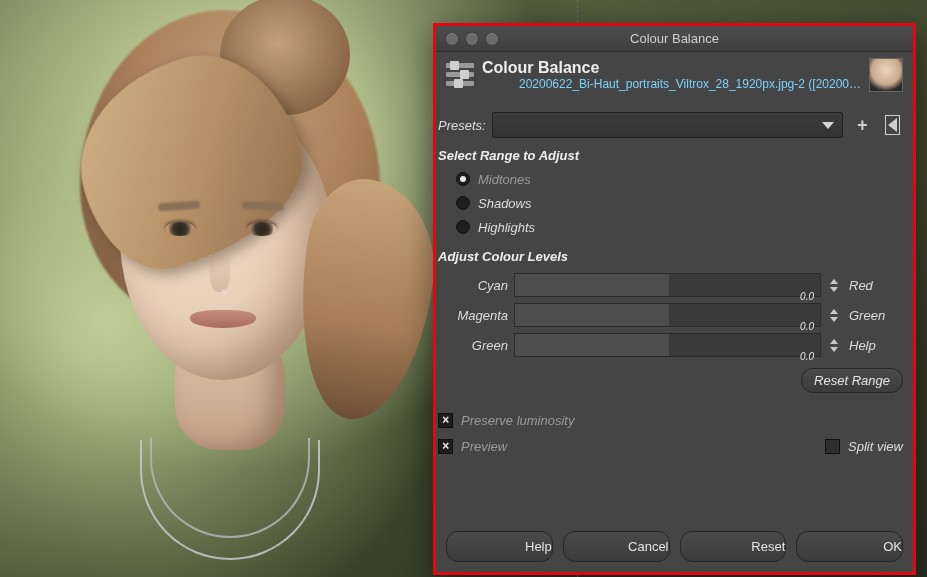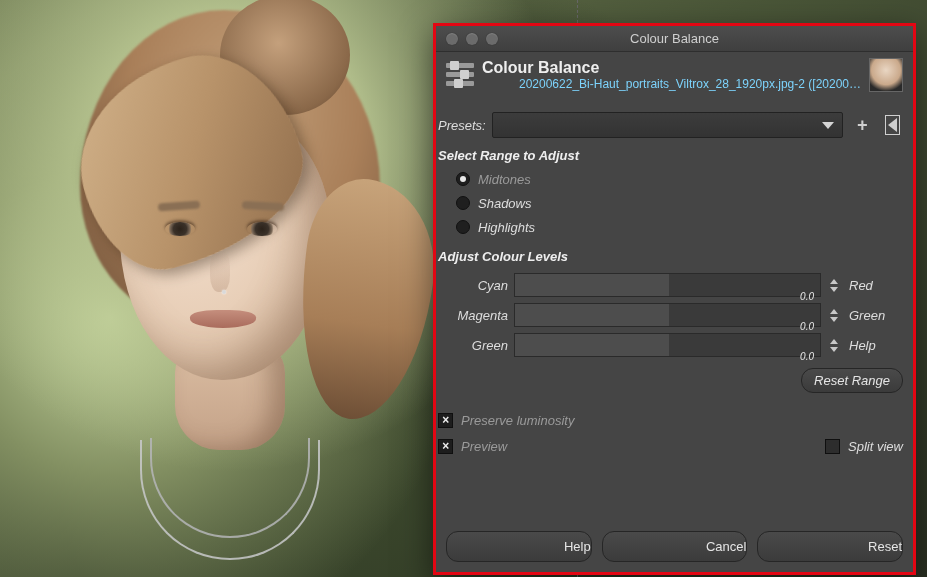--- a/index.html
+++ b/index.html
@@ -424,15 +424,16 @@
         <span class="split-label">Split view</span>
       </div>
     </div>
 
   </div>
 
   <div class="btn-bar">
     <div class="btn">Help</div>
     <div class="btn">Cancel</div>
     <div class="btn">Reset</div>
+    <div class="btn">OK</div>
   </div>
 
 </div>
 
 </body></html>

